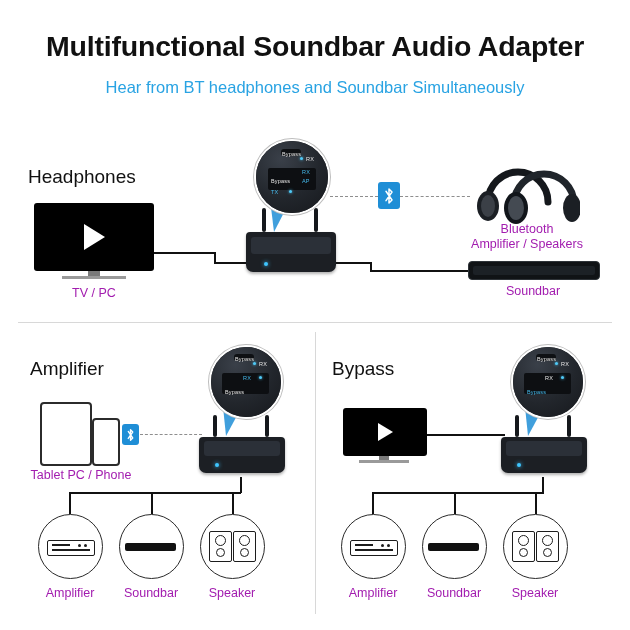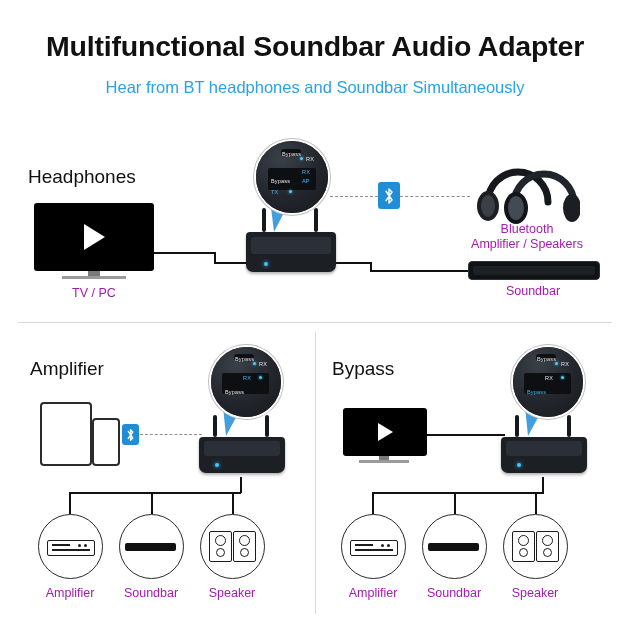--- a/index.html
+++ b/index.html
@@ -329,20 +329,21 @@
   <div class="abs soundbar" style="left:468px; top:261px; width:130px; height:17px;">
     <div class="abs" style="left:4px; top:4px; width:122px; height:9px; background:#1c2126; border-radius:2px;"></div>
   </div>
   <div class="abs lbl" style="left:468px; top:284px; width:130px;">Soundbar</div>
 
   <div class="abs lbl lbl-big" style="left:30px; top:357px; width:160px; text-align:left;">Amplifier</div>
 
   <div class="abs tablet" style="left:40px; top:402px; width:48px; height:60px;"></div>
 
   <div class="abs phone" style="left:92px; top:418px; width:24px; height:44px;"></div>
+  <div class="abs lbl" style="left:22px; top:468px; width:118px;">Tablet PC / Phone</div>
 
   <div class="bt-badge" style="left:122px; top:424px; width:17px; height:21px;">
     <svg width="9" height="14" viewBox="0 0 12 18">
       <path d="M3 4.3 L9 13 L6 16 L6 2 L9 5 L3 13.6" fill="none" stroke="#ffffff" stroke-width="1.8" stroke-linejoin="round" stroke-linecap="round"></path>
     </svg>
   </div>
   <div class="abs dashed" style="left:140px; top:434px; width:62px;"></div>
 
   <div class="abs" style="left:199px; top:433px; width:86px; height:44px;">
     <div class="abs antenna" style="left:14px; top:-18px; height:22px;"></div>

